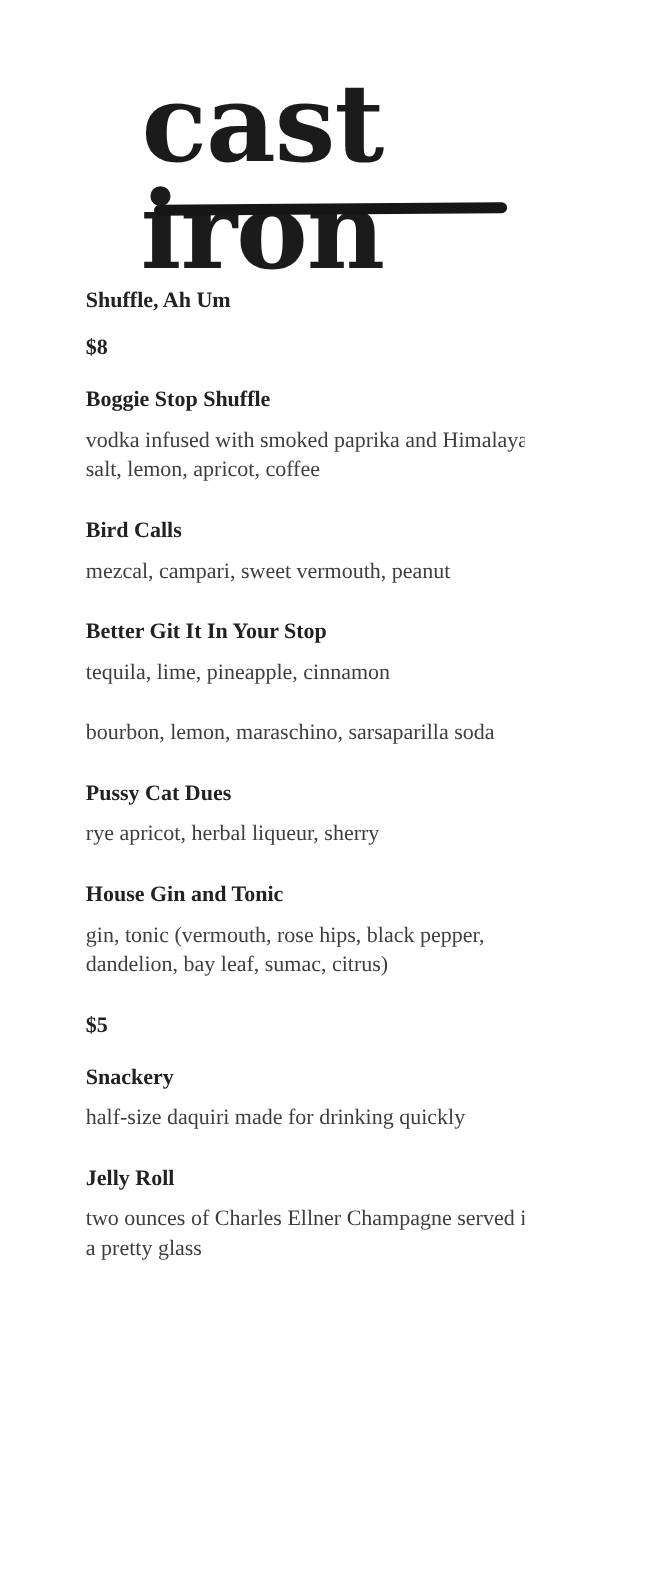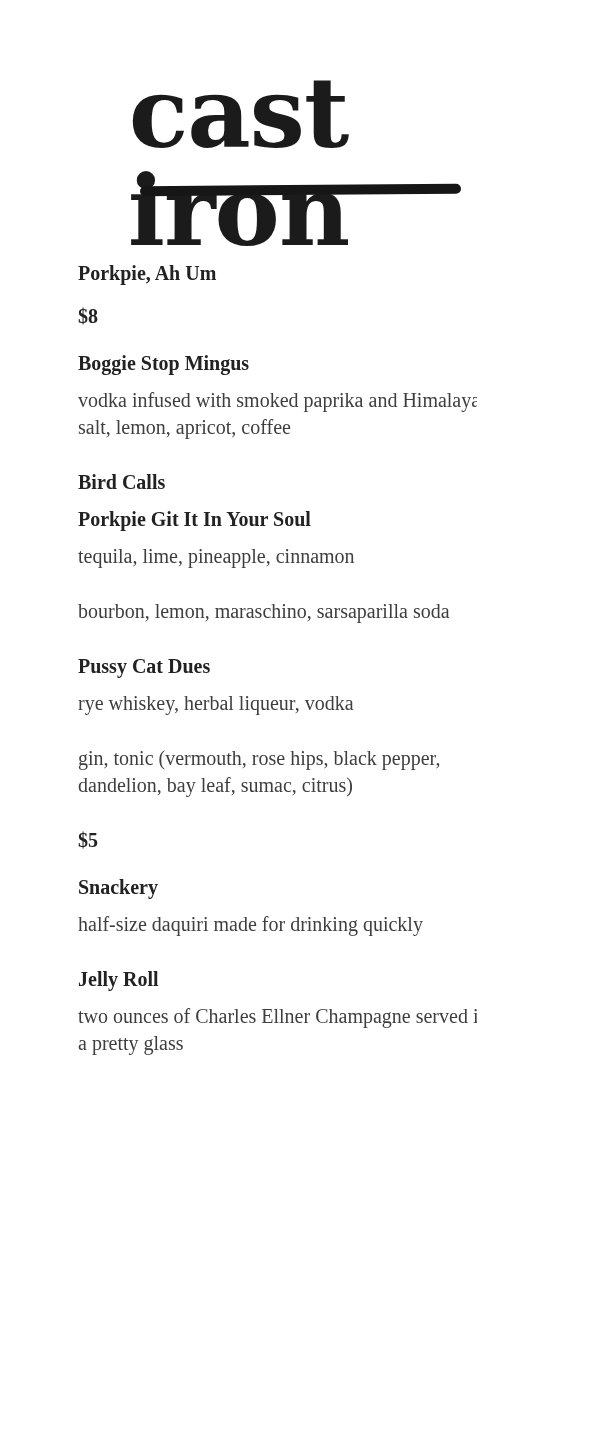--- a/index.html
+++ b/index.html
@@ -92,49 +92,51 @@
 
 <div class="page">
 
   <header class="masthead">
     <h1 class="brand">cast iron</h1>
     <div class="brand-rule"></div>
   </header>
 
   <main class="content">
 
-    <p class="menu-header">Porkpie, Ah Um</p>
+    <p class="menu-header">Shuffle, Ah Um</p>
 
     <section class="menu-section">
       <p class="price">$8</p>
 
       <article class="menu-item">
-        <h2 class="item-name">Boggie Stop Mingus</h2>
+        <h2 class="item-name">Boggie Stop Shuffle</h2>
         <p class="item-desc">vodka infused with smoked paprika and Himalayan salt, lemon, apricot, coffee</p>
       </article>
 
       <article class="menu-item">
         <h2 class="item-name">Bird Calls</h2>
+        <p class="item-desc">mezcal, campari, sweet vermouth, peanut</p>
       </article>
 
       <article class="menu-item">
-        <h2 class="item-name">Porkpie Git It In Your Soul</h2>
+        <h2 class="item-name">Better Git It In Your Stop</h2>
         <p class="item-desc">tequila, lime, pineapple, cinnamon</p>
       </article>
 
       <article class="menu-item">
         <p class="item-desc">bourbon, lemon, maraschino, sarsaparilla soda</p>
       </article>
 
       <article class="menu-item">
         <h2 class="item-name">Pussy Cat Dues</h2>
-        <p class="item-desc">rye whiskey, herbal liqueur, vodka</p>
+        <p class="item-desc">rye apricot, herbal liqueur, sherry</p>
       </article>
 
       <article class="menu-item">
+        <h2 class="item-name">House Gin and Tonic</h2>
         <p class="item-desc">gin, tonic (vermouth, rose hips, black pepper, dandelion, bay leaf, sumac, citrus)</p>
       </article>
     </section>
 
     <section class="menu-section">
       <p class="price price--second">$5</p>
 
       <article class="menu-item">
         <h2 class="item-name">Snackery</h2>
         <p class="item-desc">half-size daquiri made for drinking quickly</p>

